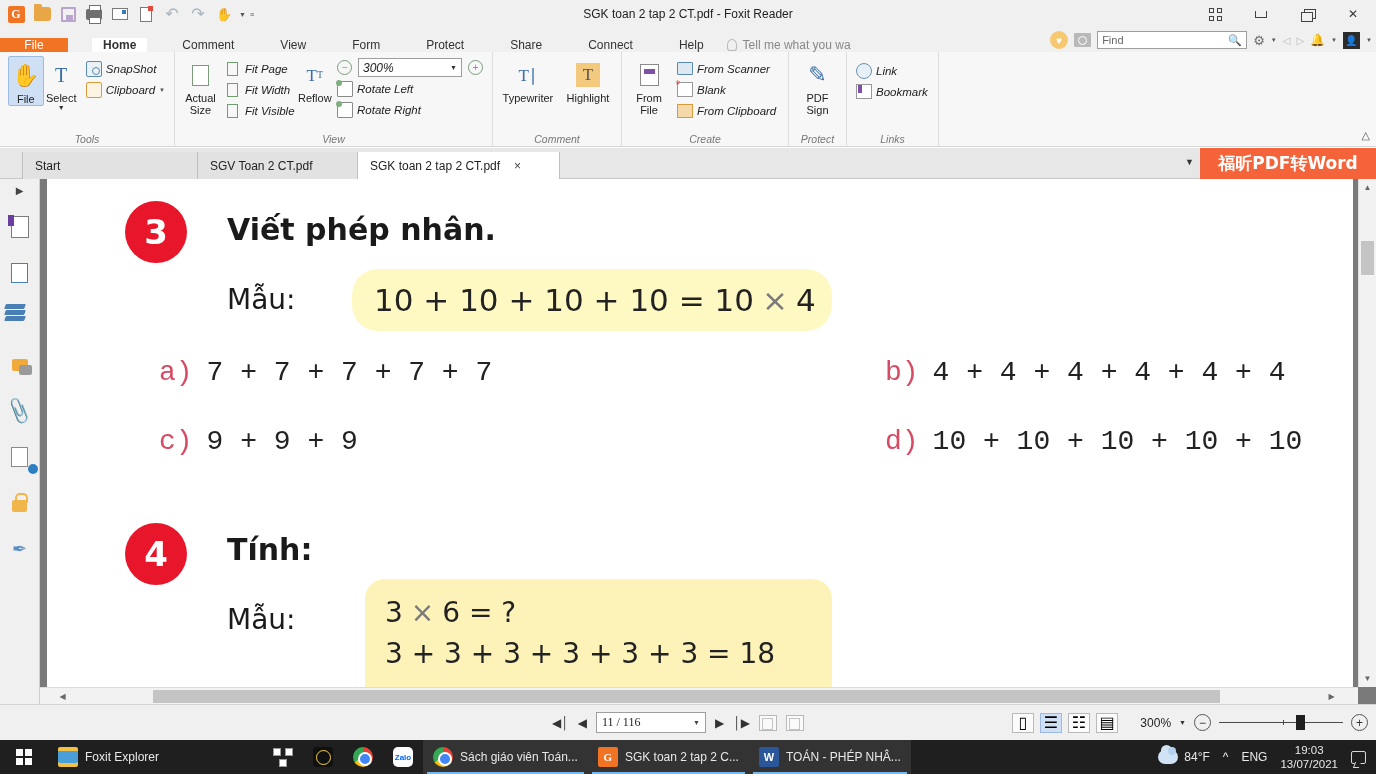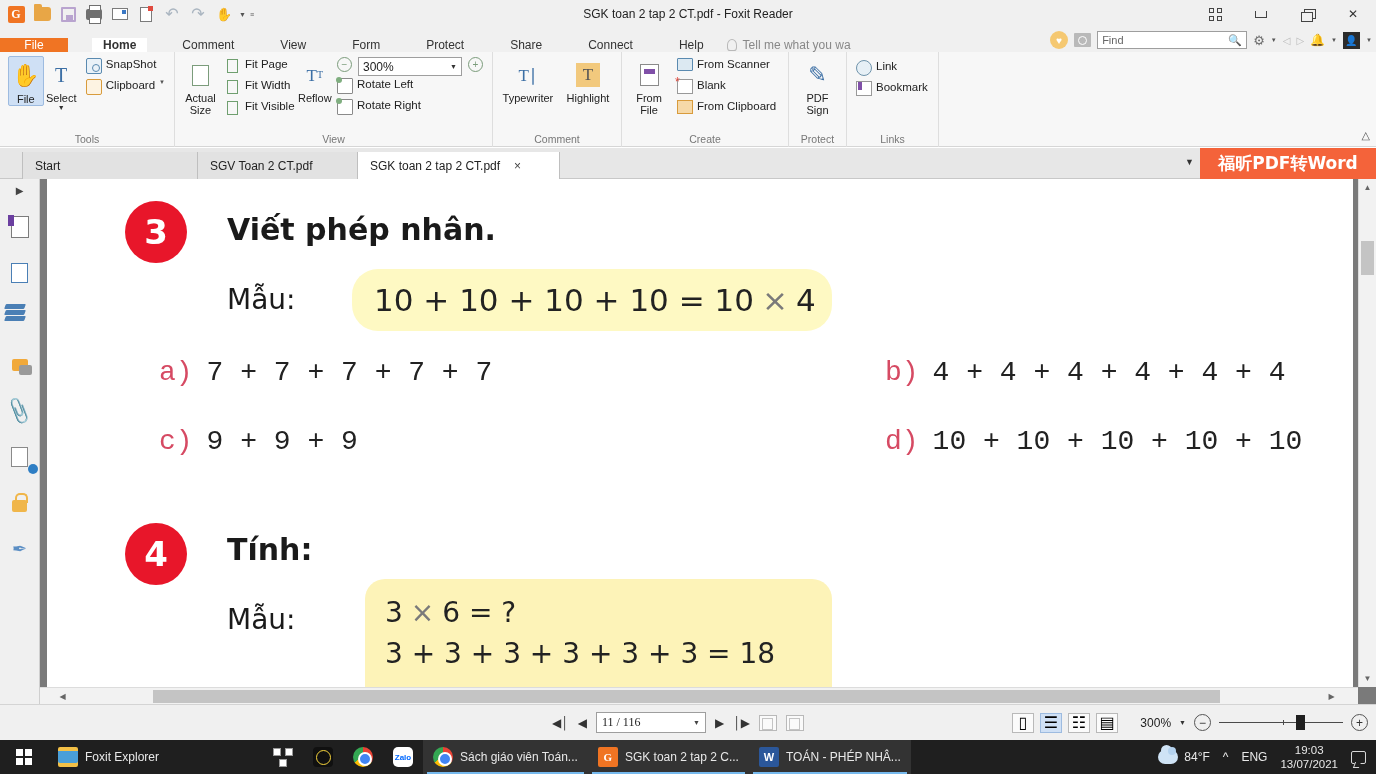--- a/index.html
+++ b/index.html
@@ -107,31 +107,31 @@
 
   
   .ribbon {
     position: absolute; top: 52px; left: 0; width: 1376px; height: 95px;
     background: #f7f7f7; border-bottom: 1px solid #d6d6d6;
     display: flex;
   }
   .rgroup { position: relative; height: 95px; border-right: 1px solid #dedede; display: flex; flex-direction: column; }
   .rgroup .rbody { flex: 1; display: flex; align-items: flex-start; padding: 4px 6px 0 6px; }
   .rgroup .rlabel {
-    height: 15px; font-size: 10.5px; color: #777; text-align: center; line-height: 15px;
+    height: 15px; font-size: 10.5px; color: #777; text-align: center; line-height: 15px; font-style: italic;
   }
   .bigbtn {
     width: 46px; display: flex; flex-direction: column; align-items: center;
     font-size: 11px; color: #222; padding-top: 2px;
   }
   .bigbtn .gl { height: 34px; display:flex; align-items:center; justify-content:center; }
   .bigbtn.sel { background: #cfe0f5; border: 1px solid #9dbbe0; border-radius: 2px; }
   .smallbtn {
-    display: flex; align-items: flex-start; gap: 4px; height: 21px; font-size: 11.5px; color: #222;
-    padding: 0 3px; white-space: nowrap;
+    display: flex; align-items: center; gap: 4px; height: 21px; font-size: 11.5px; color: #222;
+    padding: 0 3px; white-space: nowrap; font-style: italic;
   }
   .smallcol { display: flex; flex-direction: column; }
   .ico { width: 16px; height: 16px; display:inline-block; position:relative; flex:0 0 16px;}
 
   
   .i-cam { border:1px solid #5a8ab0; border-radius:2px; background:#eaf2f8;}
   .i-cam::after{content:"";position:absolute;left:5px;top:5px;width:6px;height:6px;border:1px solid #5a8ab0;border-radius:50%;}
   .i-clip2 { border:1px solid #d89b3c; border-radius:2px; background:#fdf3e2;}
   .i-fitpage::after{content:"";position:absolute;left:2px;top:1px;width:9px;height:12px;border:1px solid #6f9f6f;}
   .i-rot { border:1px solid #8a8a8a; background:#fff; border-radius:1px;}

